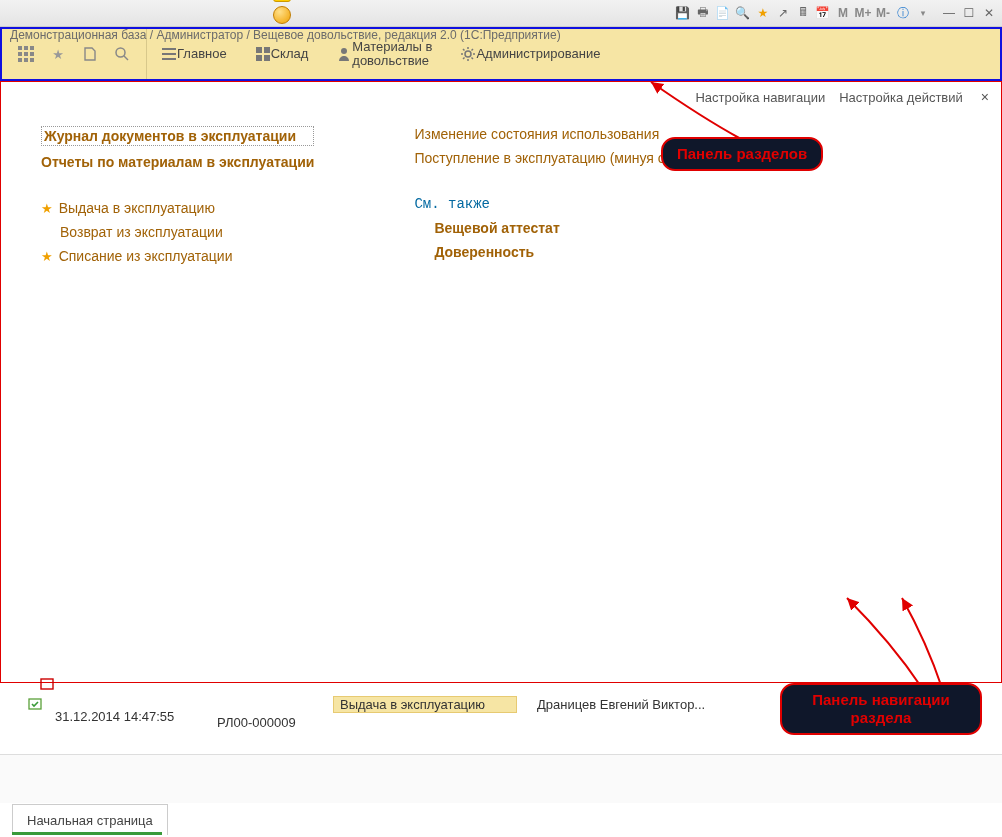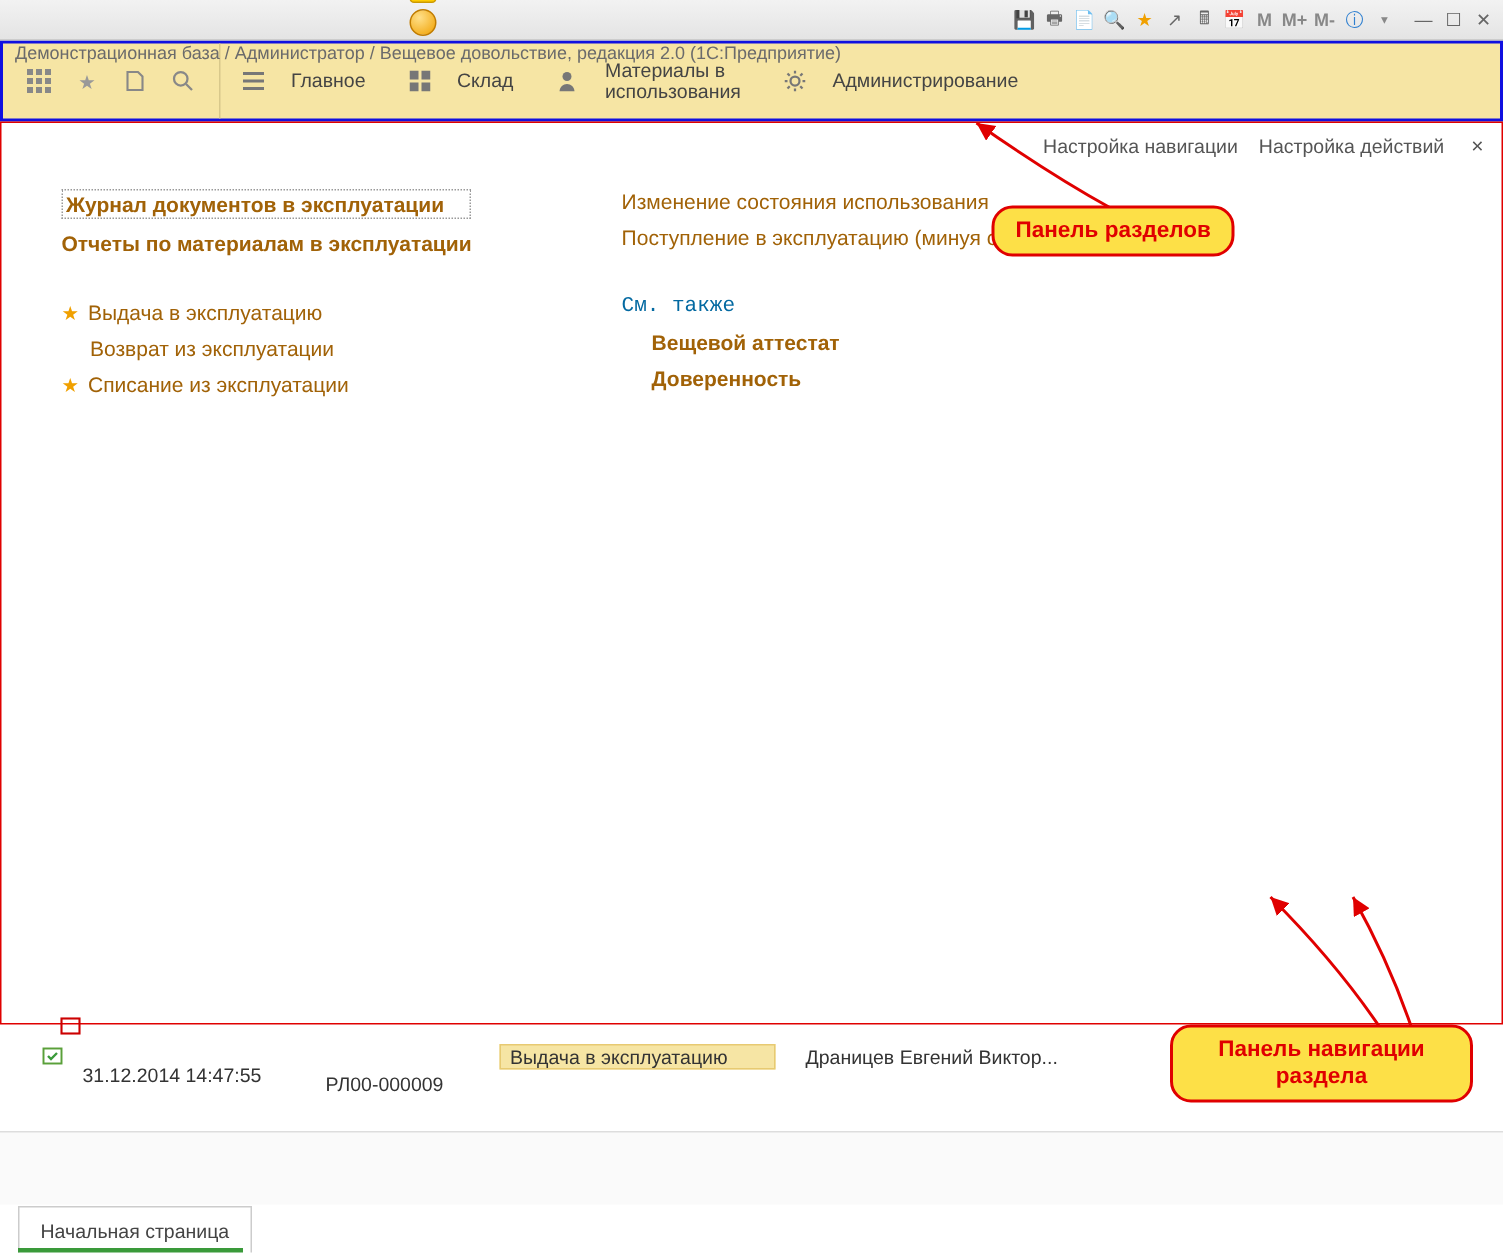--- a/index.html
+++ b/index.html
@@ -8,39 +8,39 @@
   .logo-1c { width:16px; height:16px; background:#ffcc00; border-radius:3px; border:1px solid #cc9900; display:flex; align-items:center; justify-content:center; font-size:9px; font-weight:bold; color:#cc3300; }
   .app-circle { width:16px; height:16px; background:radial-gradient(circle at 35% 30%, #ffe08a, #f0a000); border-radius:50%; border:1px solid #c07c00; }
   .title-text { margin-left:6px; color:#6b6b6b; font-size:12px; }
   .tb-right { position:absolute; right:4px; display:flex; align-items:center; gap:2px; }
   .tb-btn { width:18px; height:18px; display:flex; align-items:center; justify-content:center; color:#666; font-size:12px; cursor:pointer; }
   .tb-sep { width:4px; }
 
   .sections { height:50px; background:#f6e5a4; border:2px solid #1010e0; display:flex; align-items:stretch; }
   .sec-group { display:flex; align-items:center; border-right:1px solid #d8c88b; padding:0 8px; }
   .sec-icon { width:20px; height:20px; display:flex; align-items:center; justify-content:center; color:#6a6a6a; margin:0 6px; cursor:pointer; }
-  .sec-item { display:flex; align-items:center; gap:17px; padding:0 14px; cursor:pointer; height:100%; }
+  .sec-item { display:flex; align-items:center; gap:0; padding:0 14px; cursor:pointer; height:100%; }
   .sec-item .glyph { width:16px; height:16px; display:flex; align-items:center; justify-content:center; }
   .sec-item .lbls { display:flex; flex-direction:column; line-height:14px; font-size:13px; color:#444; }
 
   .content-border { border:1.5px solid #e00000; margin:0; position:relative; height:600px; }
   .sub-toolbar { height:30px; display:flex; align-items:center; justify-content:flex-end; padding-right:8px; gap:14px; color:#555; font-size:13px; }
   .sub-toolbar .close-x { font-size:14px; cursor:pointer; padding:0 4px; }
 
   .nav-columns { display:flex; padding:14px 0 0 40px; gap:100px; }
   .col { display:flex; flex-direction:column; gap:8px; font-size:14px; }
   .col a { color:#a16207; text-decoration:none; cursor:pointer; }
   .col a.bold { font-weight:bold; }
   .col .boxed { border:1px dotted #999; padding:1px 2px; font-weight:bold; display:inline-block; }
   .col .starred { display:flex; align-items:center; gap:6px; }
   .col .star { color:#f0a000; font-size:13px; }
   .col .sub { padding-left:20px;font-weight:bold; }
   .col .group-title { color:#0369a1;font-family:Liberation Mono, monospace; }
 
-  .callout { position:absolute; border:2px solid #e00000; border-radius:14px; background:#fde047; color:#e00000; font-weight:bold; padding:6px 14px; font-size:15px; z-index:5; text-align:center; line-height:18px; }
+  .callout { position:absolute; border:2px solid #e00000; border-radius:14px; background:#0f172a; color:#e00000; font-weight:bold; padding:6px 14px; font-size:15px; z-index:5; text-align:center; line-height:18px; }
   svg.arrow { position:absolute; z-index:4; overflow:visible; }
 
   .grid-area { height:40px; position:relative; }
   .obscured-row { position:absolute; left:40px; right:20px; top:-6px; height:16px; display:flex; align-items:center; font-size:13px; color:#222; }
   .obscured-row span { display:inline-block; }
   .grid-row { position:absolute; left:22px; right:20px; top:8px; height:24px; display:flex; align-items:center; border:1px solid transparent; }
   .grid-row .cell { padding:0 6px; font-size:13px; }
   .hl { background:#f6e5a4; border:1px solid #e7ca72; padding:2px 6px; }
 
   .bottom-space { height:60px; border-top:1px solid #ddd; background:#fafafa; }
@@ -132,21 +132,21 @@
   </div>
   <div class="sec-item">
     <div class="glyph">
       <svg width="14" height="14">
           <circle cx="7" cy="4" r="3" fill="#777"></circle>
           <path d="M2 14c0-3 2.5-5 5-5s5 2 5 5" fill="#777"></path>
         </svg>
     </div>
     <div class="lbls">
       <span>Материалы в</span>
-      <span>использования</span>
+      <span>довольствие</span>
     </div>
   </div>
   <div class="sec-item noborder">
     <div class="glyph">
       <svg width="14" height="14" viewBox="0 0 14 14">
           <circle cx="7" cy="7" r="3" fill="none" stroke="#777" stroke-width="1.5"></circle>
           <g stroke="#777" stroke-width="1.5">
             <line x1="7" y1="0" x2="7" y2="2"></line>
             <line x1="7" y1="12" x2="7" y2="14"></line>
             <line x1="0" y1="7" x2="2" y2="7"></line>

